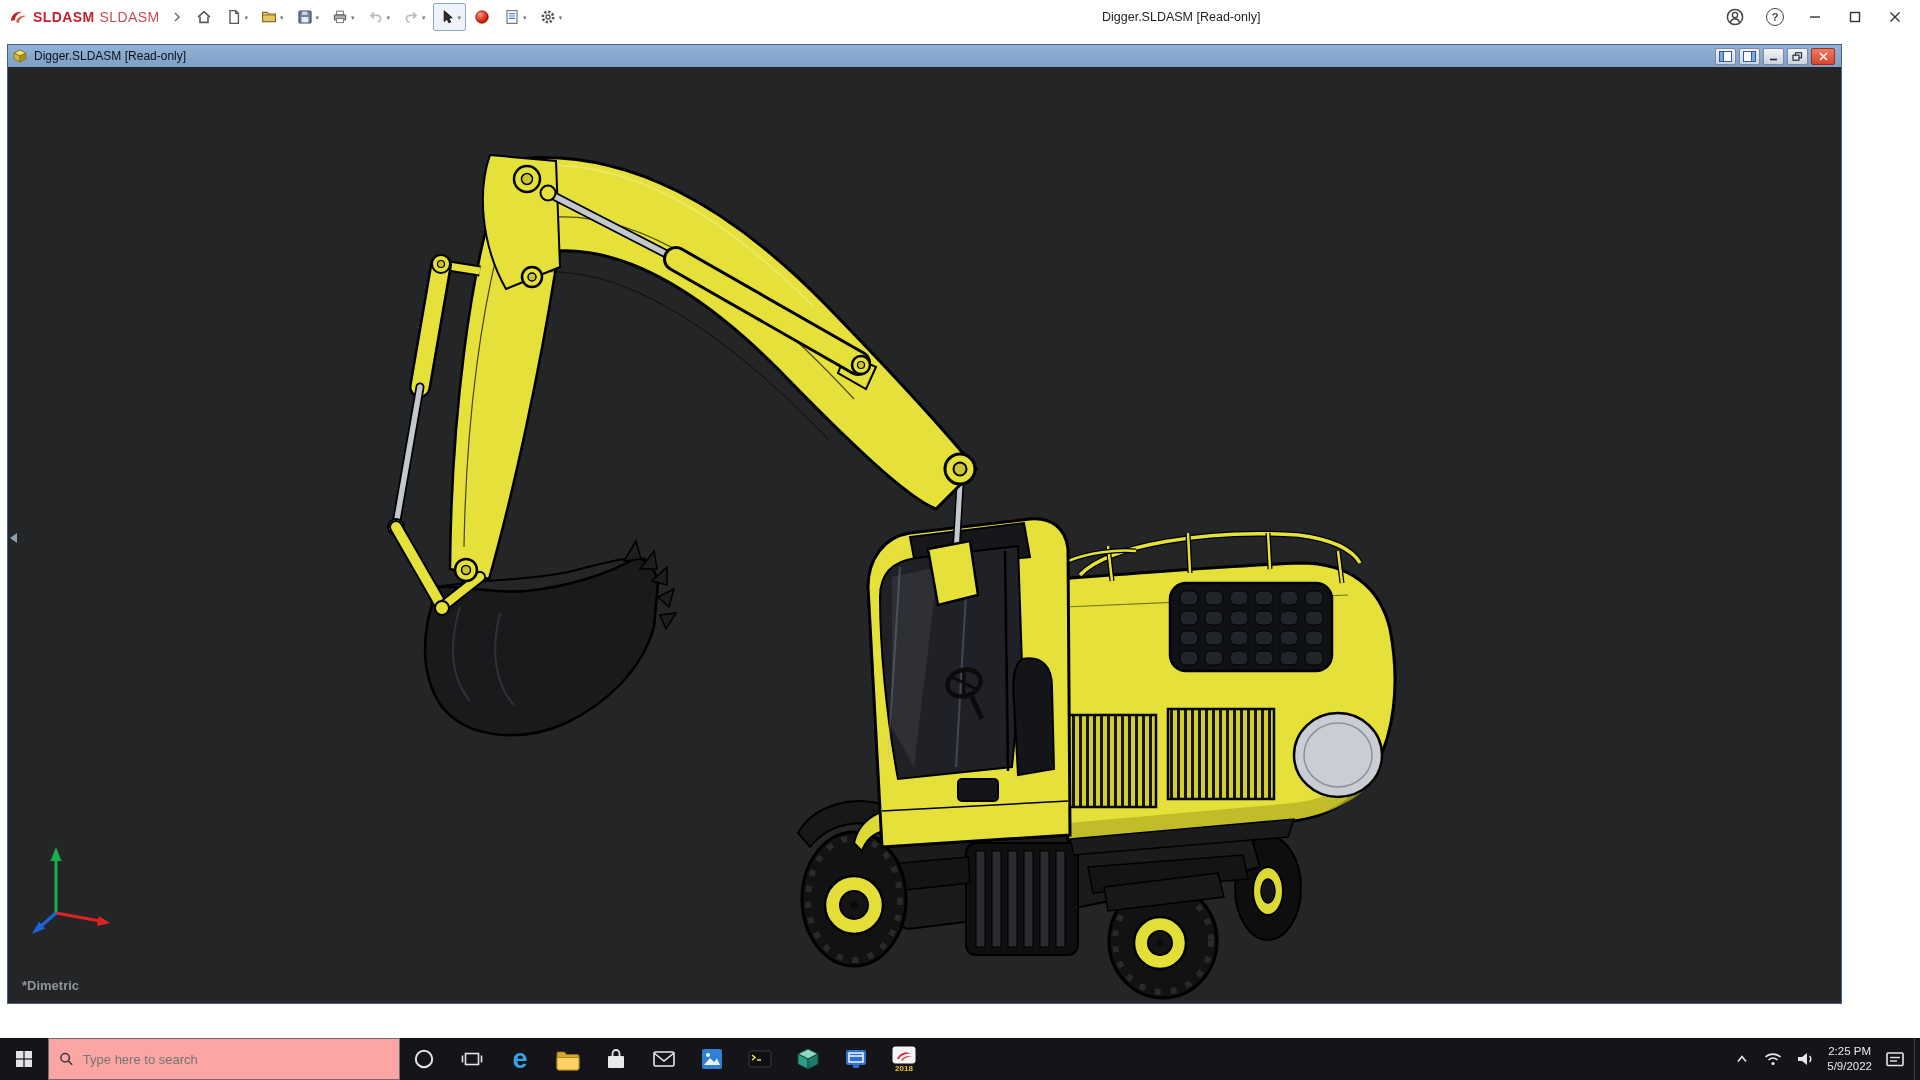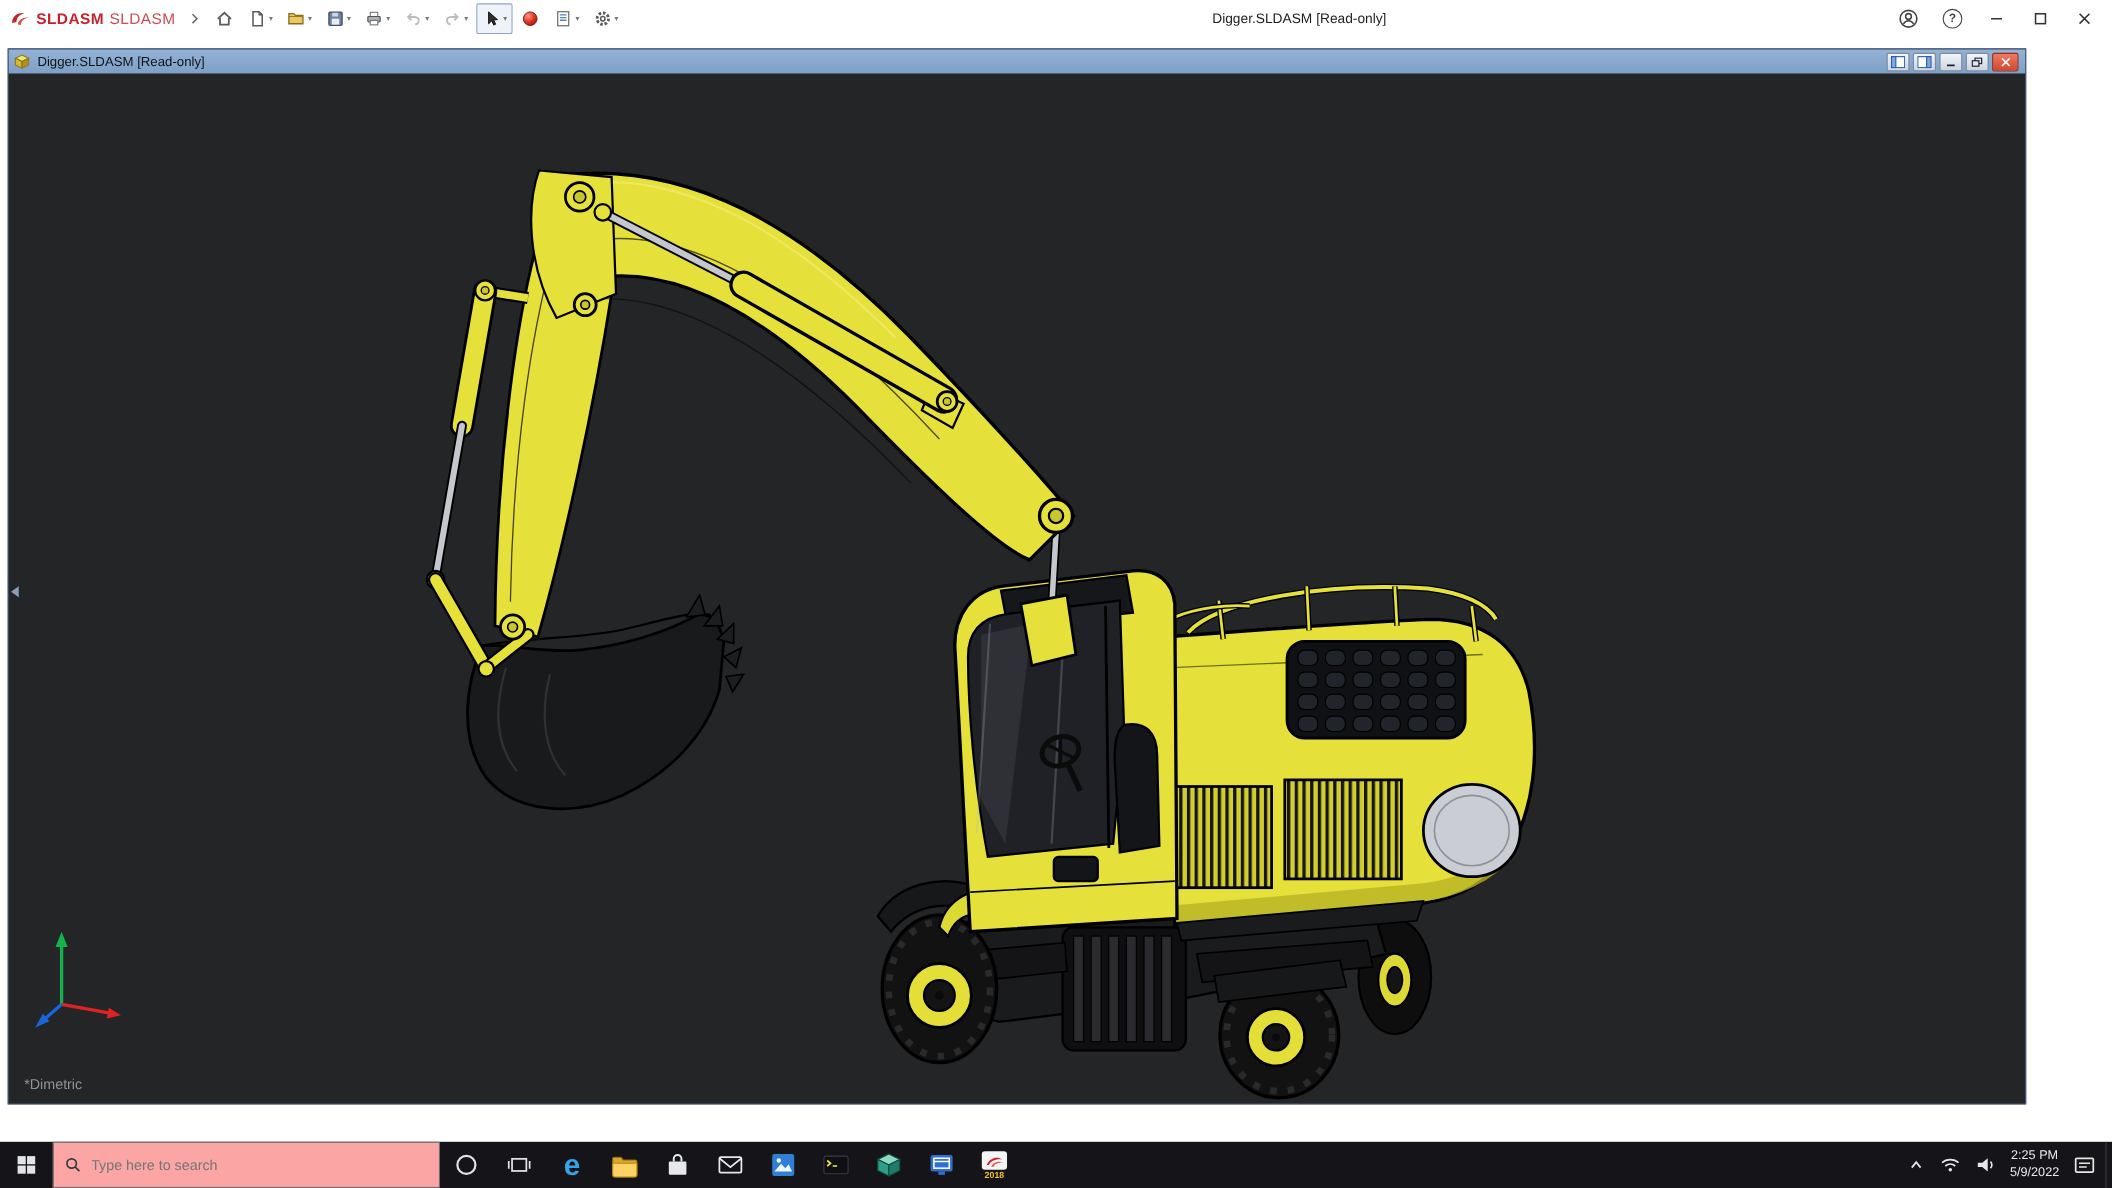--- a/index.html
+++ b/index.html
@@ -27,21 +27,21 @@
   
   .doc-window { position:absolute; left:7px; top:44px; width:1835px; height:960px;
                 border:1px solid #46628c; background:#242528; }
   .doc-titlebar { height:22px; background:linear-gradient(#93b2d6,#7e9fc6); display:flex; align-items:center;
                   padding:0 4px; gap:6px; font-size:12px; color:#0d1218; }
   .doc-controls { margin-left:auto; display:flex; gap:3px; align-items:center; padding-right:2px; }
   .doc-btn { width:21px; height:17px; background:linear-gradient(#f2f5f9,#ccd4e0); border:1px solid #7d8aa2;
              display:flex; align-items:center; justify-content:center; border-radius:2px; }
   .doc-btn.close { width:24px; background:linear-gradient(#ee7a60,#d5472e); border-color:#9c2f1c; }
 
-  .viewport { position:relative; width:1833px; height:936px; background:#242527; overflow:hidden; }
+  .viewport { position:relative; width:1833px; height:936px; background:#242527; overflow:hidden;font-weight:bold; }
   .model-svg { position:absolute; left:0; top:0; }
   .view-label { position:absolute; left:14px; bottom:10px; font-size:13px; color:#909396; }
   .flyout-arrow { position:absolute; left:2px; top:466px; width:0; height:0;
                   border-top:5px solid transparent; border-bottom:5px solid transparent; border-right:7px solid #8aa0b8; }
 
   
   .taskbar { position:absolute; left:0; bottom:0; width:1920px; height:42px; background:#151519;
              display:flex; align-items:stretch; color:#e8e8e8; z-index:10; }
   .tb-start { width:48px; display:flex; align-items:center; justify-content:center; }
   .tb-search { width:352px; background:#fca5a5; border:1px solid #6e6e6e; display:flex; align-items:center;

